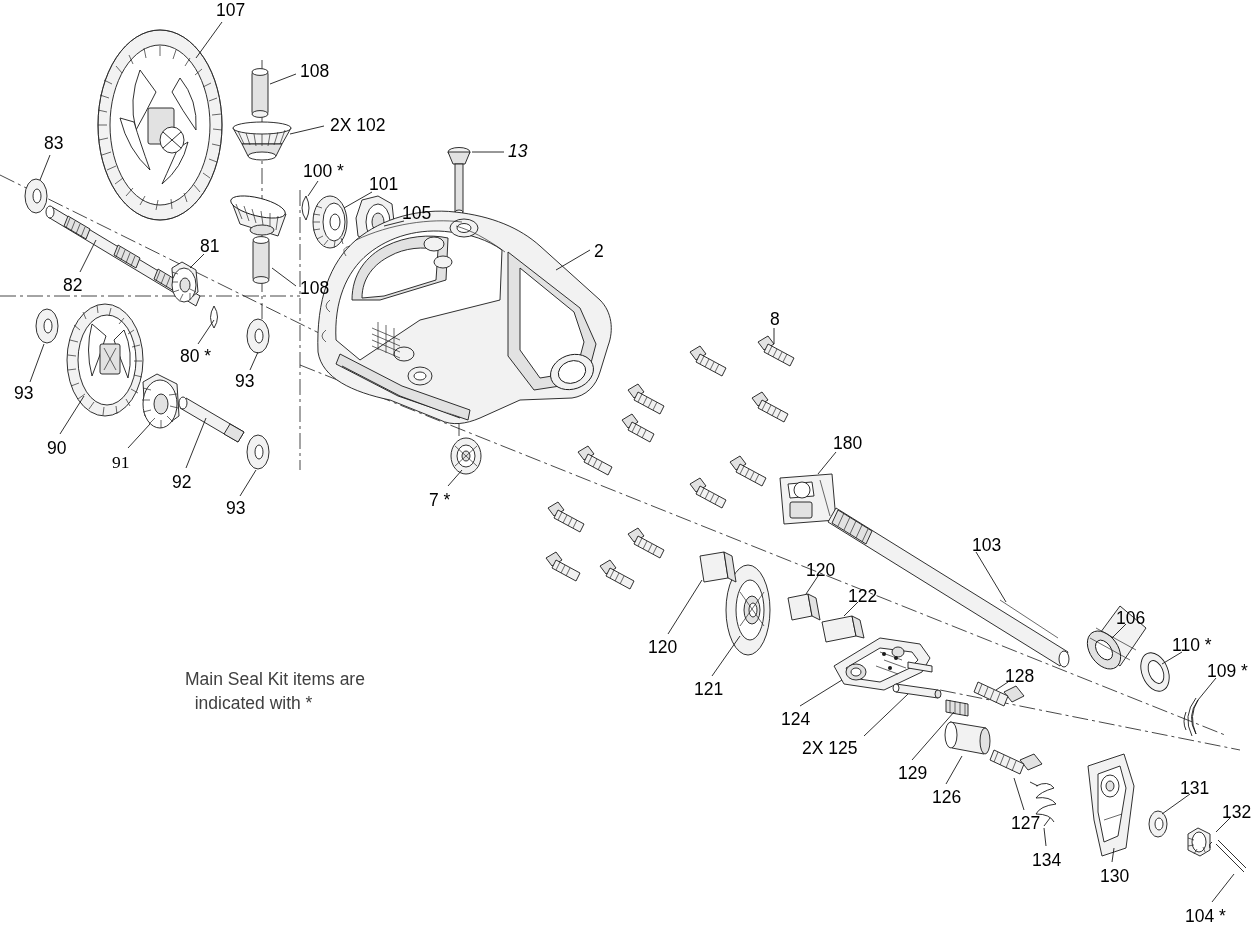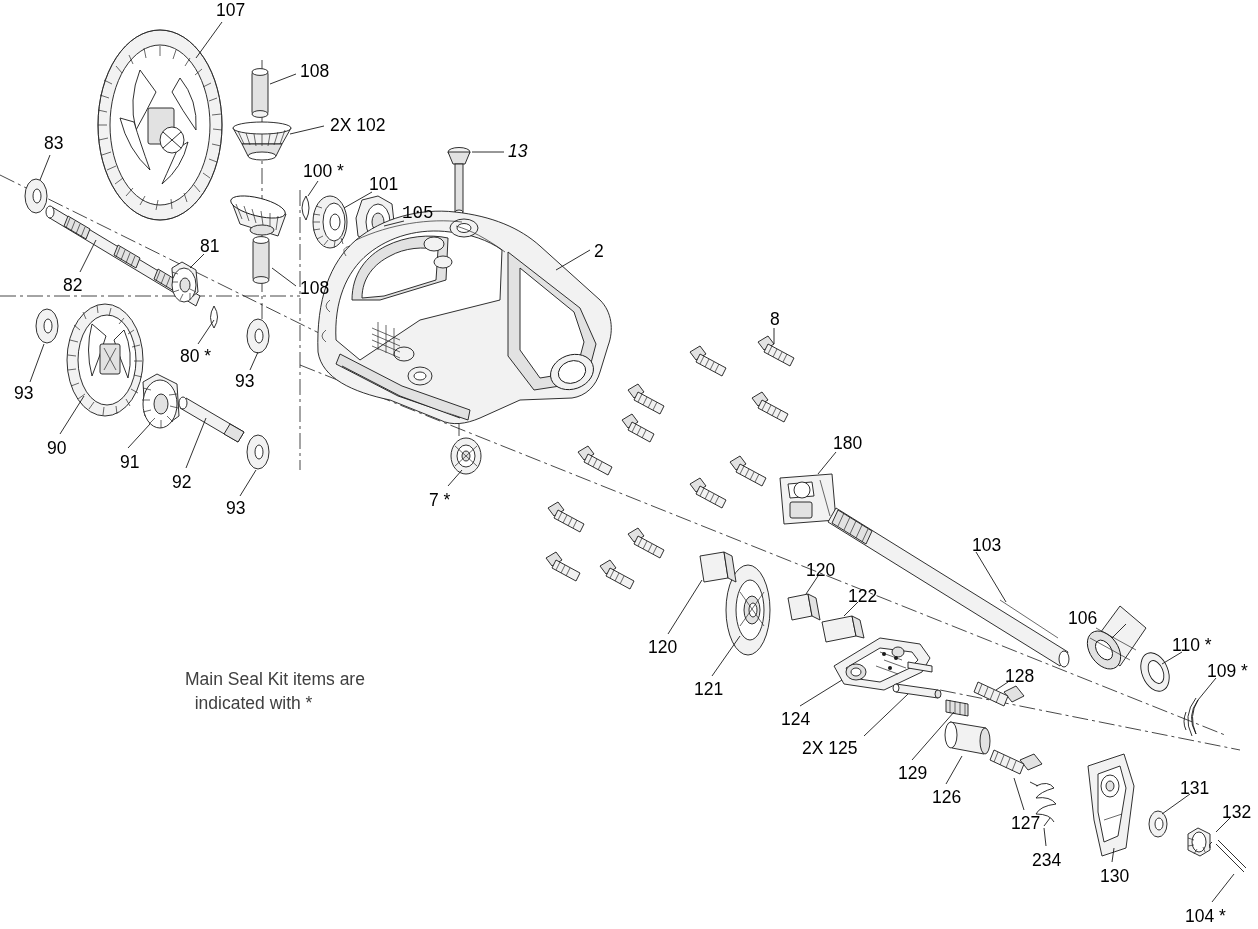--- a/index.html
+++ b/index.html
@@ -622,51 +622,51 @@
     </g>
   </svg>
 
   <div class="callout" style="left:216px; top:2px;">107</div>
   <div class="callout" style="left:300px; top:63px;">108</div>
   <div class="callout" style="left:330px; top:117px;">2X  102</div>
   <div class="callout" style="left:44px; top:135px;">83</div>
   <div class="callout" style="left:508px; top:143px;font-style:italic;">13</div>
   <div class="callout" style="left:303px; top:163px;">100 *</div>
   <div class="callout" style="left:369px; top:176px;">101</div>
-  <div class="callout" style="left:402px; top:205px;font-family:Liberation Mono, monospace;">105</div>
+  <div class="callout" style="left:402px; top:205px;">105</div>
   <div class="callout" style="left:594px; top:243px;">2</div>
   <div class="callout" style="left:200px; top:238px;">81</div>
   <div class="callout" style="left:63px; top:277px;text-align:center;">82</div>
   <div class="callout" style="left:300px; top:280px;">108</div>
   <div class="callout" style="left:770px; top:311px;">8</div>
   <div class="callout" style="left:180px; top:348px;">80 *</div>
   <div class="callout" style="left:235px; top:373px;">93</div>
   <div class="callout" style="left:14px; top:385px;">93</div>
   <div class="callout" style="left:47px; top:440px;">90</div>
-  <div class="callout" style="left:120px; top:454px;">91</div>
+  <div class="callout" style="left:112px; top:454px;font-family:Liberation Serif, serif;">91</div>
   <div class="callout" style="left:172px; top:474px;">92</div>
   <div class="callout" style="left:226px; top:500px;">93</div>
   <div class="callout" style="left:833px; top:435px;">180</div>
   <div class="callout" style="left:429px; top:492px;">7 *</div>
   <div class="callout" style="left:972px; top:537px;">103</div>
   <div class="callout" style="left:806px; top:562px;">120</div>
   <div class="callout" style="left:848px; top:588px;">122</div>
-  <div class="callout" style="left:1068px; top:610px;">106</div>
+  <div class="callout" style="left:1116px; top:610px;">106</div>
   <div class="callout" style="left:1172px; top:637px;">110 *</div>
   <div class="callout" style="left:648px; top:639px;">120</div>
   <div class="callout" style="left:1207px; top:663px;">109 *</div>
   <div class="callout" style="left:1005px; top:668px;">128</div>
   <div class="callout" style="left:694px; top:681px;">121</div>
   <div class="callout" style="left:781px; top:711px;">124</div>
   <div class="callout" style="left:802px; top:740px;">2X  125</div>
   <div class="callout" style="left:898px; top:765px;">129</div>
   <div class="callout" style="left:932px; top:789px;">126</div>
   <div class="callout" style="left:1180px; top:780px;text-align:right;">131</div>
   <div class="callout" style="left:1011px; top:815px;">127</div>
   <div class="callout" style="left:1222px; top:804px;">132</div>
-  <div class="callout" style="left:1032px; top:852px;">234</div>
+  <div class="callout" style="left:1032px; top:852px;">134</div>
   <div class="callout" style="left:1100px; top:868px;">130</div>
   <div class="callout" style="left:1185px; top:908px;">104 *</div>
 
   <div class="note" style="left:185px; top:668px;">Main Seal Kit items are
   indicated with *</div>
 
 </div>
 
 </body></html>

